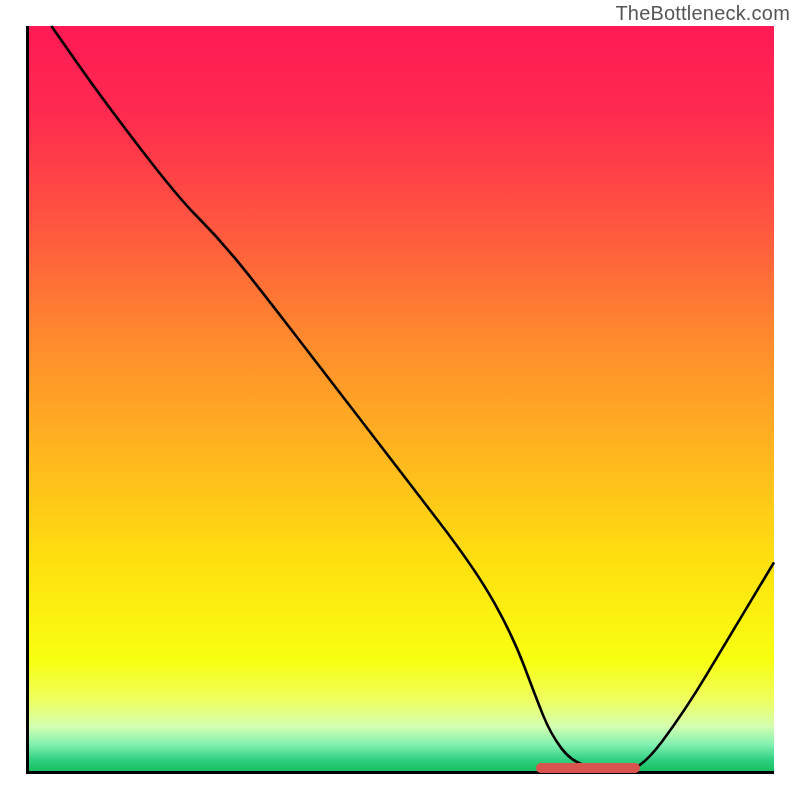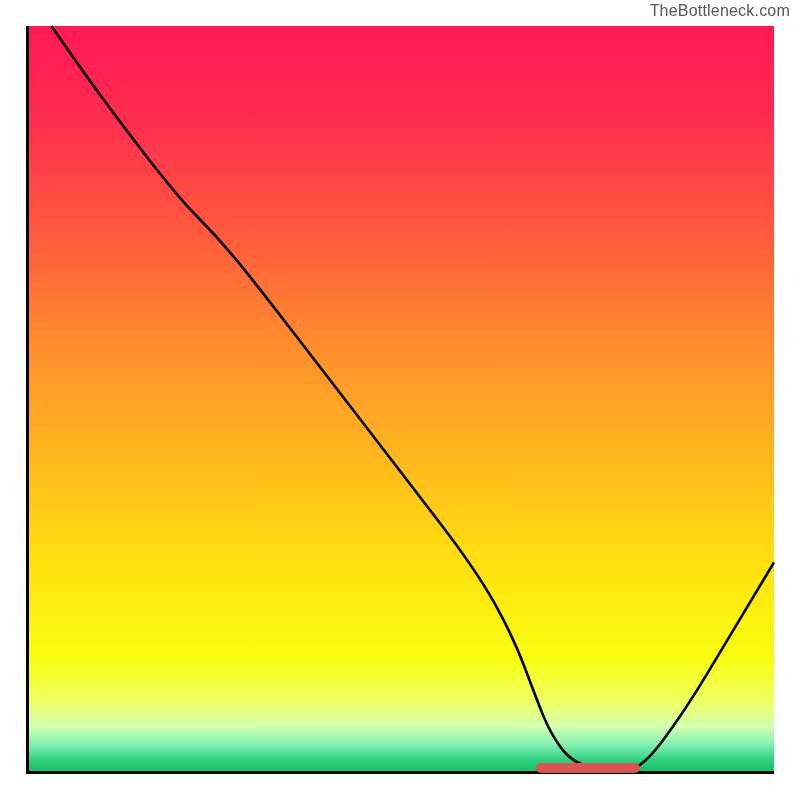--- a/index.html
+++ b/index.html
@@ -9,21 +9,21 @@
     height: 800px;
     background: #ffffff;
     position: relative;
     font-family: Arial, Helvetica, sans-serif;
   }
   .watermark {
     position: absolute;
     top: 2px;
     right: 10px;
     color: #555555;
-    font-size: 16px;
+    font-size: 20px;
     font-weight: 500;
     letter-spacing: 0.2px;
     margin-left: 12px;
   }
   .plot-area {
     position: absolute;
     left: 26px;
     top: 26px;
     width: 748px;
     height: 748px;

